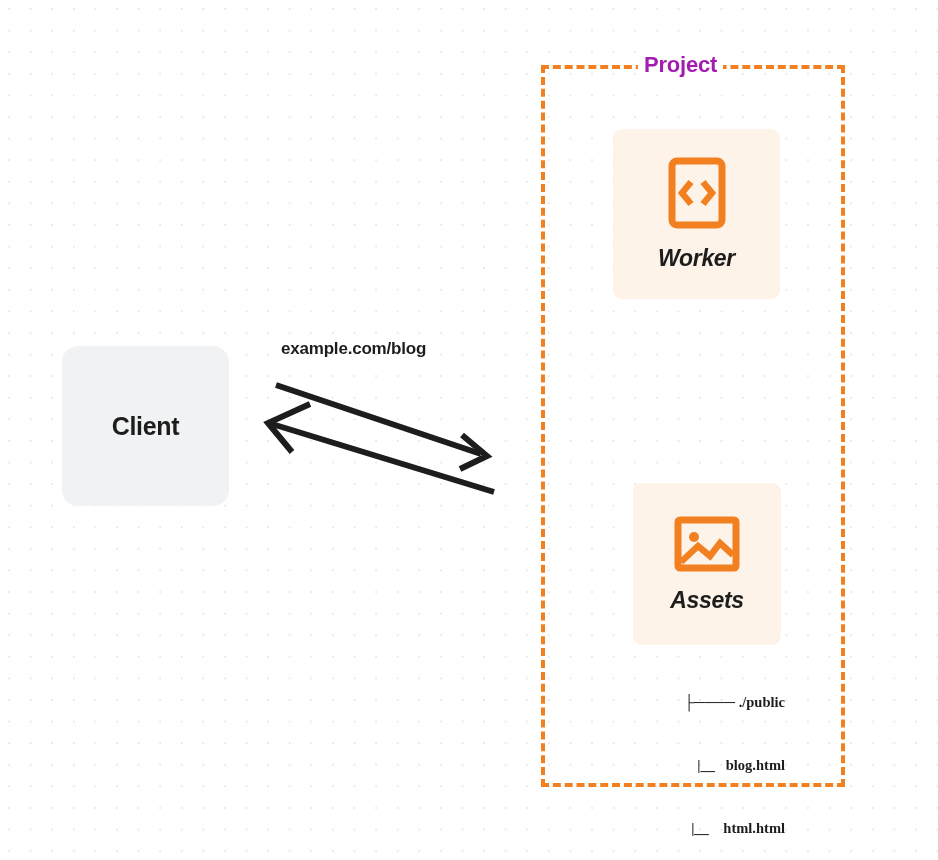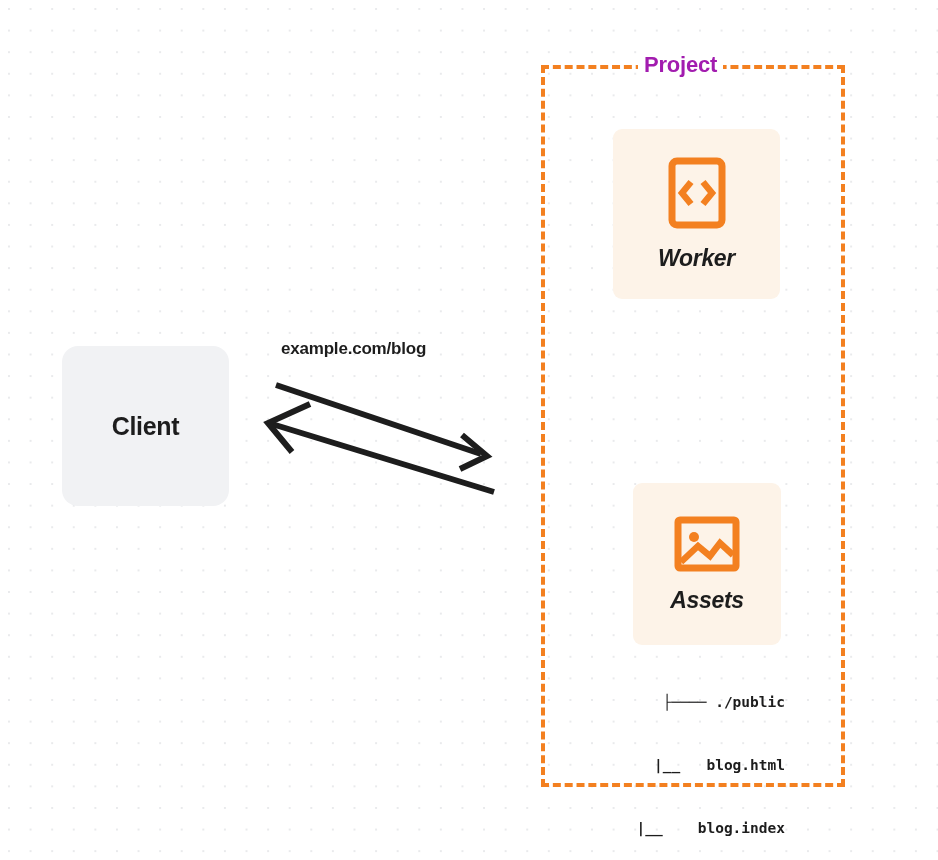--- a/index.html
+++ b/index.html
@@ -134,21 +134,21 @@
     top: 650px;
     width: 200px;
     font-family: "DejaVu Sans Mono", "Liberation Mono", monospace;
     font-size: 14.5px;
     font-weight: bold;
     color: #1d1d1d;
     line-height: 21px;
     text-align: right;
     white-space: pre;
   }
-  #assets-file-tree .tree-row { display: block; }
+  #assets-file-tree .tree-row { display: block; font-family: Liberation Serif, serif; }
 </style>
 </head>
 <body>
 
 <div id="canvas">
 
   <div id="client-node">
     <span class="node-label">Client</span>
   </div>
 
@@ -188,17 +188,17 @@
         <circle cx="20" cy="22" r="5" fill="#f38020"></circle>
         <polyline points="7,47 24,31 36,41 46,28 59,40" fill="none" stroke="#f38020" stroke-width="6.5" stroke-linecap="butt" stroke-linejoin="miter"></polyline>
       </svg>
     </span>
     <span class="card-label">Assets</span>
   </div>
 
   <div id="assets-file-tree">
     <span class="tree-row">├──── ./public</span>
     <span class="tree-row">     |__   blog.html</span>
-    <span class="tree-row">     |__    blog.index</span>
+    <span class="tree-row">     |__    html.html</span>
     
   </div>
 
 </div>
 
 </body></html>

